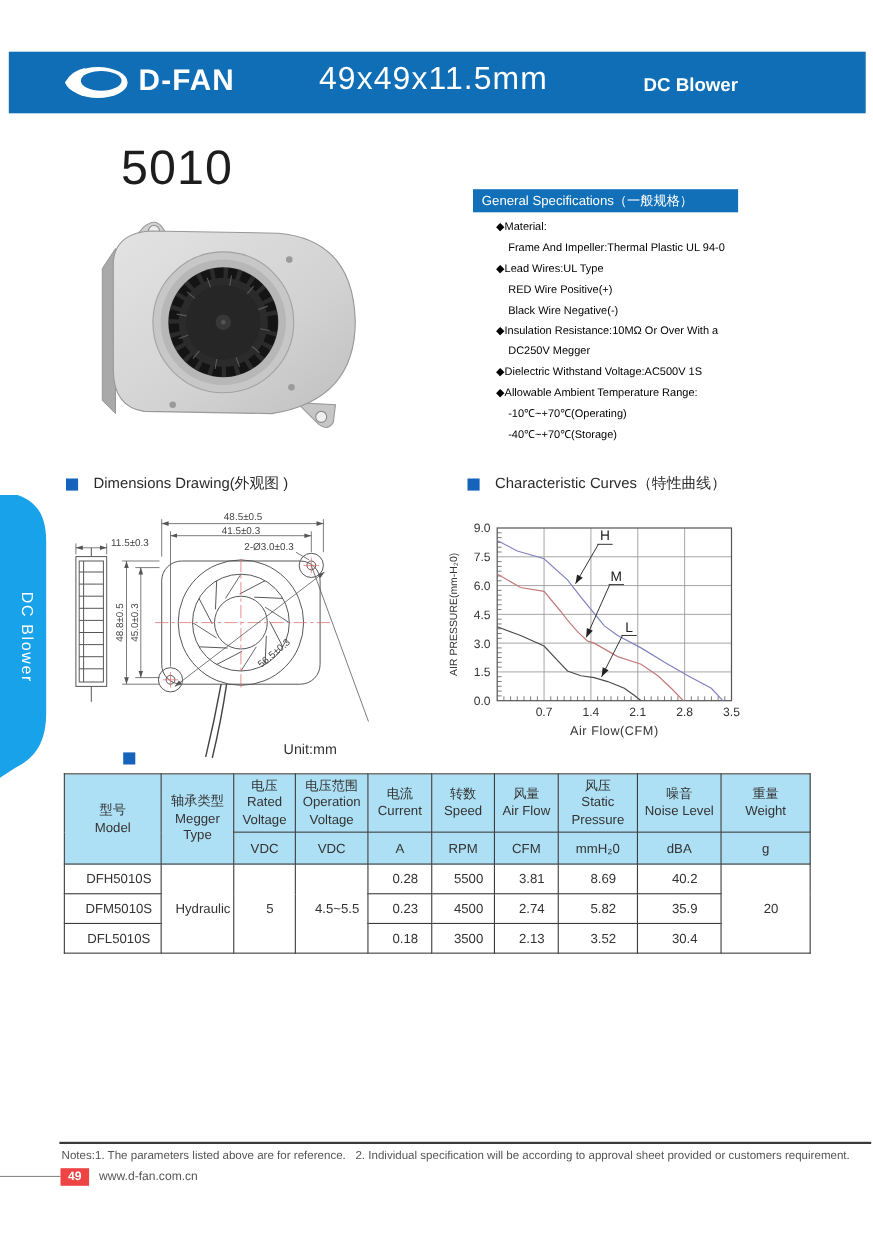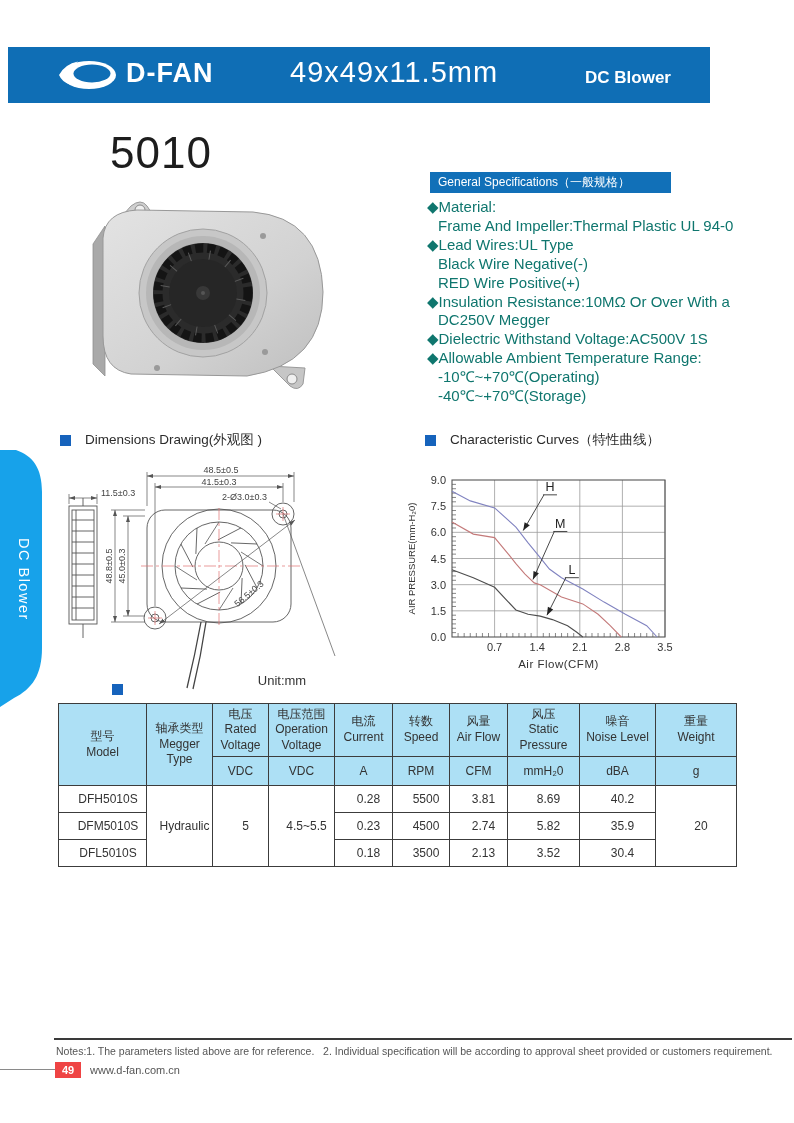--- a/index.html
+++ b/index.html
@@ -3,41 +3,41 @@
 <meta charset="utf-8">
 <style>
   html,body{margin:0;padding:0;}
   body{
     position:relative;width:794px;height:1123px;background:#ffffff;
     font-family:"Liberation Sans",sans-serif;color:#333;overflow:hidden;
   }
   .abs{position:absolute;}
 
   
-  .header-bar{left:8px;top:47px;width:702px;height:56px;background:#0f6eb5;}
+  .header-bar{left:8px;top:47px;width:779px;height:56px;background:#0f6eb5;}
   .brand-logo{left:50px;top:12px;width:62px;height:32px;}
   .brand-name{left:118px;top:11px;font-size:27px;font-weight:bold;color:#fff;letter-spacing:1px;}
   .size-title{left:282px;top:9px;font-size:29px;font-weight:400;color:#fff;letter-spacing:1px;}
   .product-type{left:577px;top:21px;font-size:17px;font-weight:bold;color:#fff;}
 
   
   .side-tab{left:0;top:448px;width:44px;height:262px;}
   .side-tab-label{
     left:11px;top:448px;height:262px;width:26px;display:flex;align-items:center;justify-content:center;
     writing-mode:vertical-rl;color:#fff;font-size:14.5px;letter-spacing:1.5px;
   }
 
   
   .model-heading{left:110px;top:128px;font-size:44px;color:#1d1d1d;letter-spacing:1px;}
   .product-photo{left:85px;top:196px;width:248px;height:198px;}
 
   
   .gs-title{left:430px;top:172px;width:241px;height:21px;background:#1170b8;color:#fff;
     font-size:12px;line-height:21px;padding-left:8px;box-sizing:border-box;}
-  .gs-list{left:427px;top:198px;width:330px;font-size:15px;color:#0f766e;}
+  .gs-list{left:451px;top:198px;width:330px;font-size:10px;color:#000000;}
   .gs-list div{line-height:18.9px;white-space:nowrap;}
   .gs-list div.cont{padding-left:11px;}
 
   
   .sec-title{font-size:13.5px;color:#2b2b2b;display:flex;align-items:center;gap:14px;}
   .sec-bullet{width:11px;height:11px;background:#1663bc;display:inline-block;flex:0 0 auto;}
   .sec-dim{left:60px;top:431px;}
   .sec-curve{left:425px;top:431px;}
   .sec-table{left:60px;top:684px;flex-direction:column;}
 
@@ -131,22 +131,22 @@
   <circle cx="178" cy="40" r="3" fill="#9a9a9a"></circle>
   <circle cx="180" cy="156" r="3" fill="#9a9a9a"></circle>
   <circle cx="72" cy="172" r="3" fill="#9a9a9a"></circle>
 </svg>
 
 <div class="abs gs-title">General Specifications（一般规格）</div>
 <div class="abs gs-list">
   <div>◆Material:</div>
   <div class="cont">Frame And Impeller:Thermal Plastic UL 94-0</div>
   <div>◆Lead Wires:UL Type</div>
+  <div class="cont">RED Wire Positive(+)</div>
   <div class="cont">Black Wire Negative(-)</div>
-  <div class="cont">RED Wire Positive(+)</div>
   <div>◆Insulation Resistance:10MΩ Or Over With a</div>
   <div class="cont">DC250V Megger</div>
   <div>◆Dielectric Withstand Voltage:AC500V 1S</div>
   <div>◆Allowable Ambient Temperature Range:</div>
   <div class="cont">-10℃~+70℃(Operating)</div>
   <div class="cont">-40℃~+70℃(Storage)</div>
 </div>
 
 <div class="abs sec-title sec-dim">
   <span class="sec-bullet"></span>

